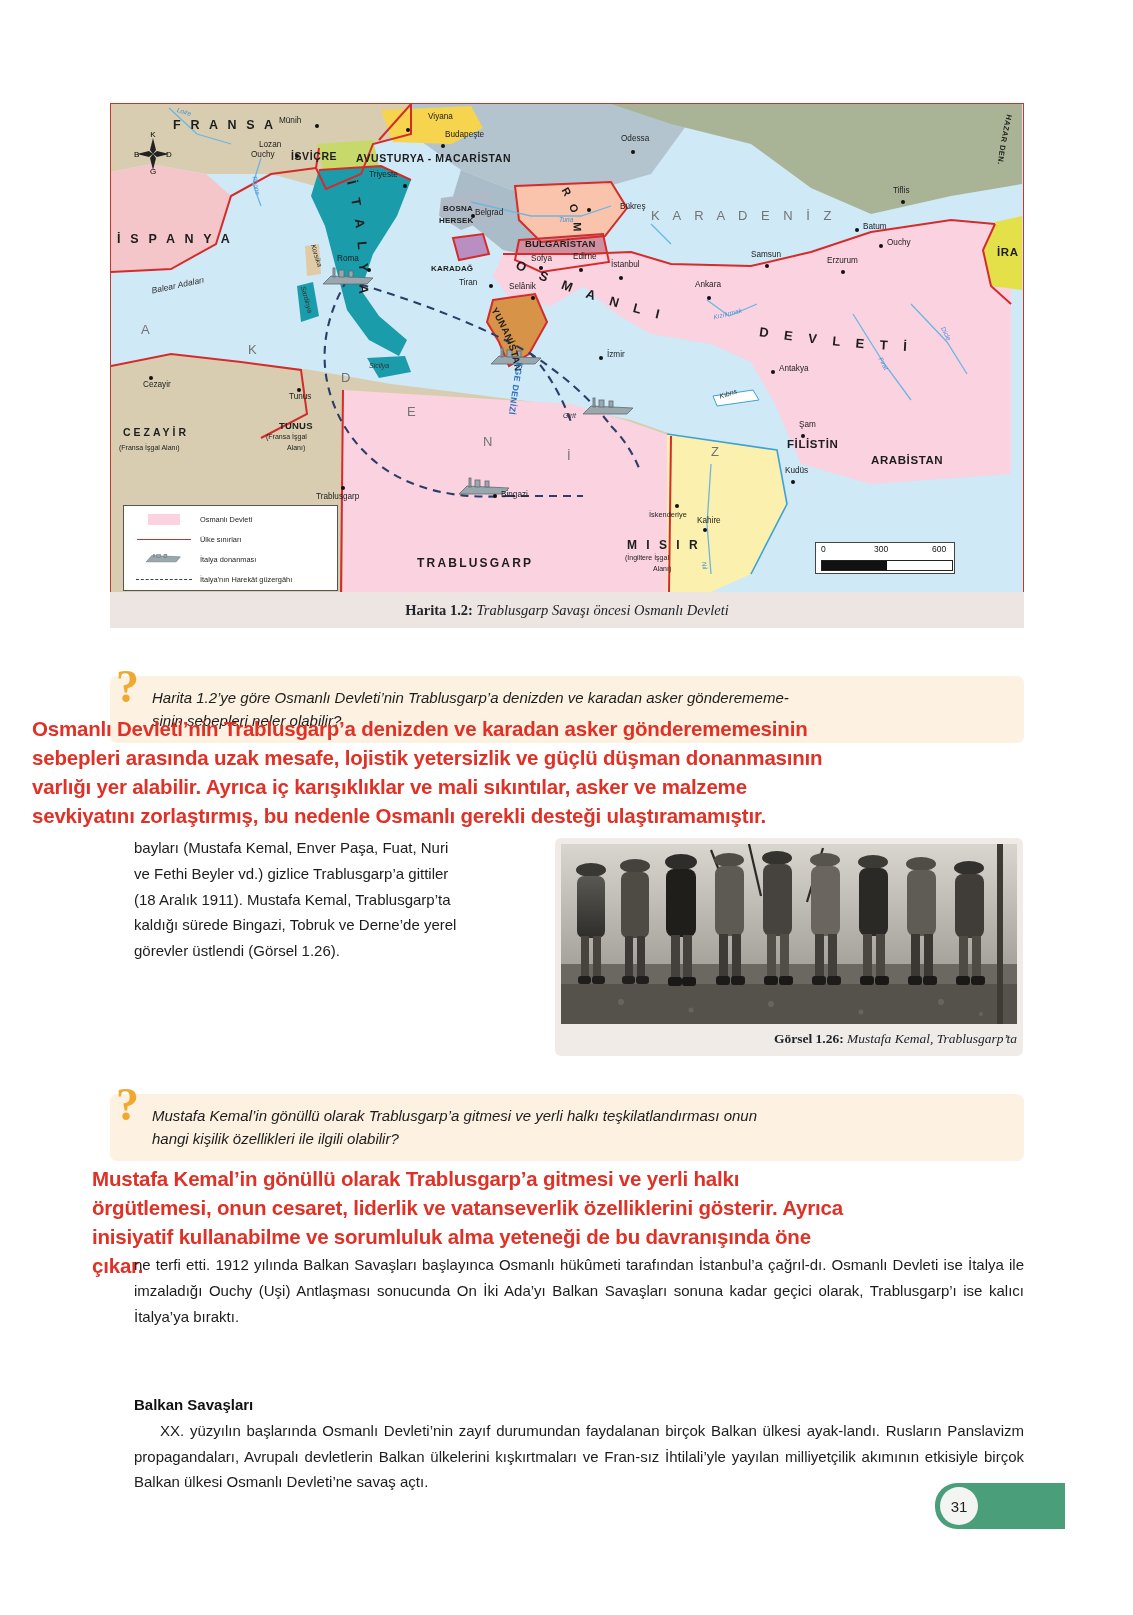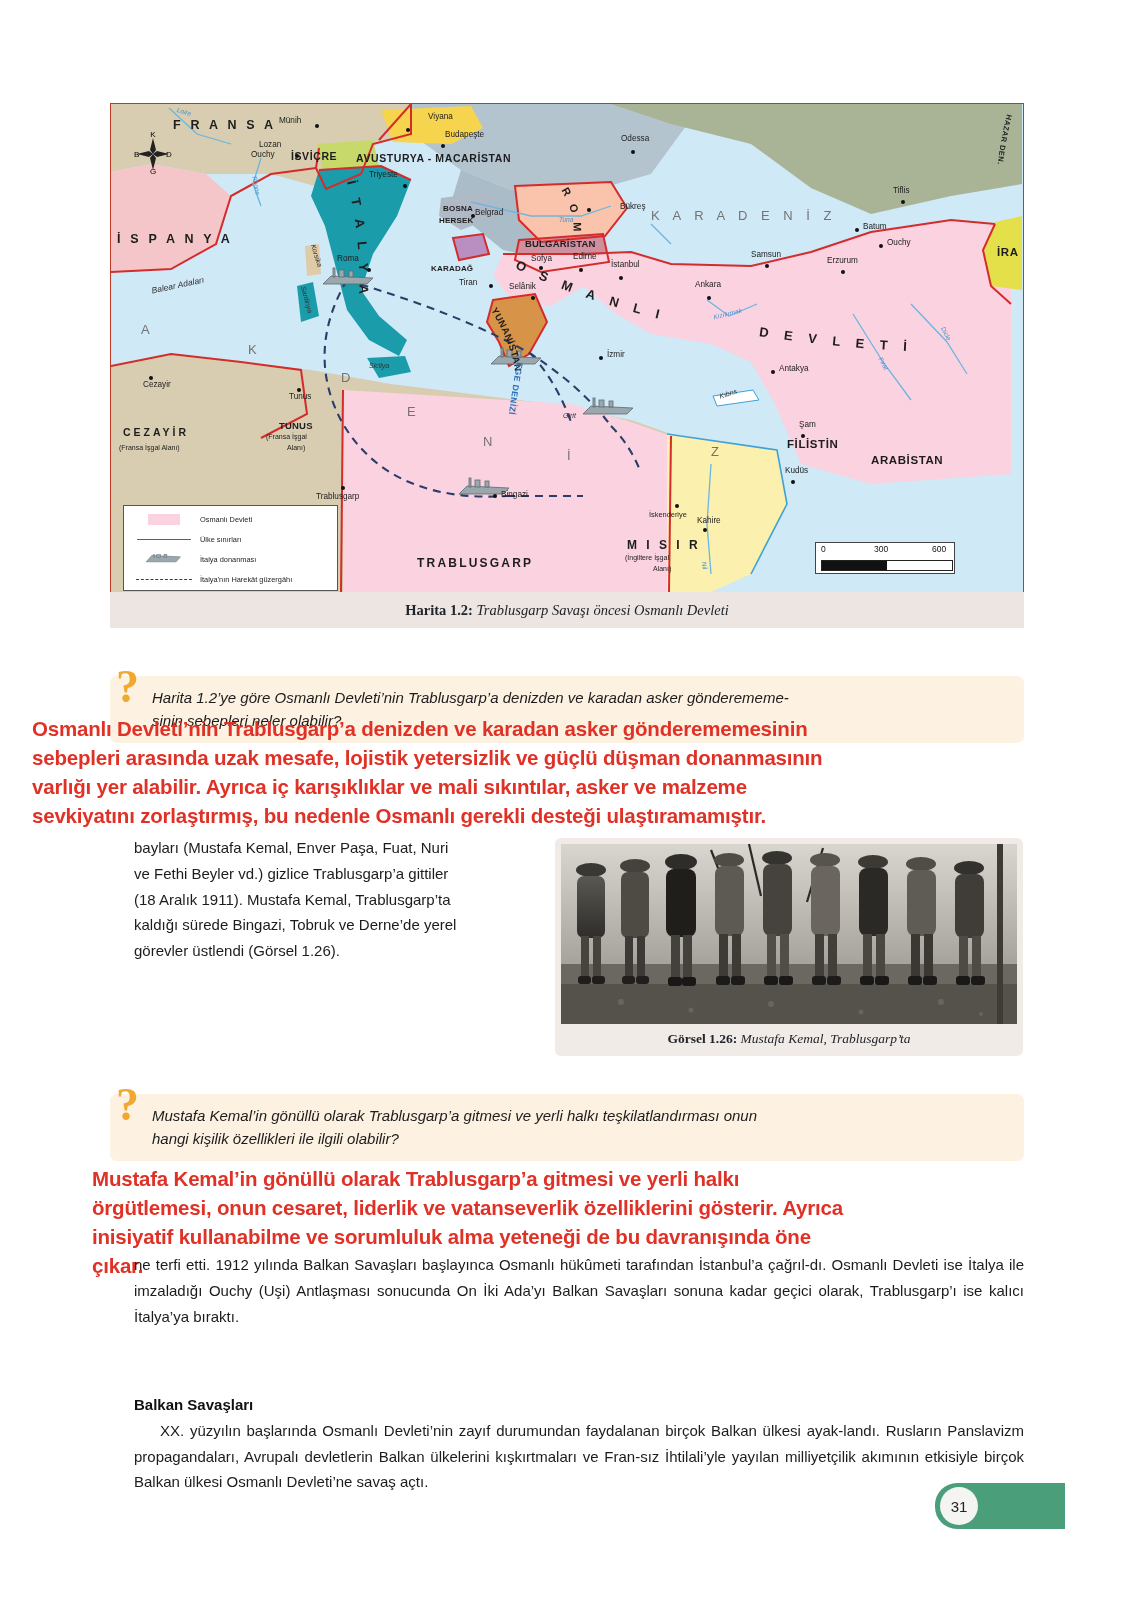--- a/index.html
+++ b/index.html
@@ -114,21 +114,21 @@
   .photo-block{
     position:absolute;left:555px;top:838px;width:468px;height:218px;
     background:#f1ebe8;border-radius:6px;
     box-sizing:border-box;padding:6px 6px 0 6px;
   }
   .photo{
     position:relative;width:456px;height:180px;overflow:hidden;
     background:#2b2b2b;
   }
   .photo-cap-bar{
-    height:30px;display:flex;align-items:center;justify-content:center;
+    height:30px;display:flex;align-items:center;justify-content:flex-end;
   }
   .photo-cap{
     font-family:"Liberation Serif", serif;font-size:13.5px;font-style:italic;color:#20242b;
   }
   .photo-cap b{font-style:normal;font-weight:bold;}
 
   
   .pagenum-tab{
     position:absolute;left:935px;top:1483px;width:130px;height:46px;
     background:#4a9e79;border-radius:22px 0 0 22px;

